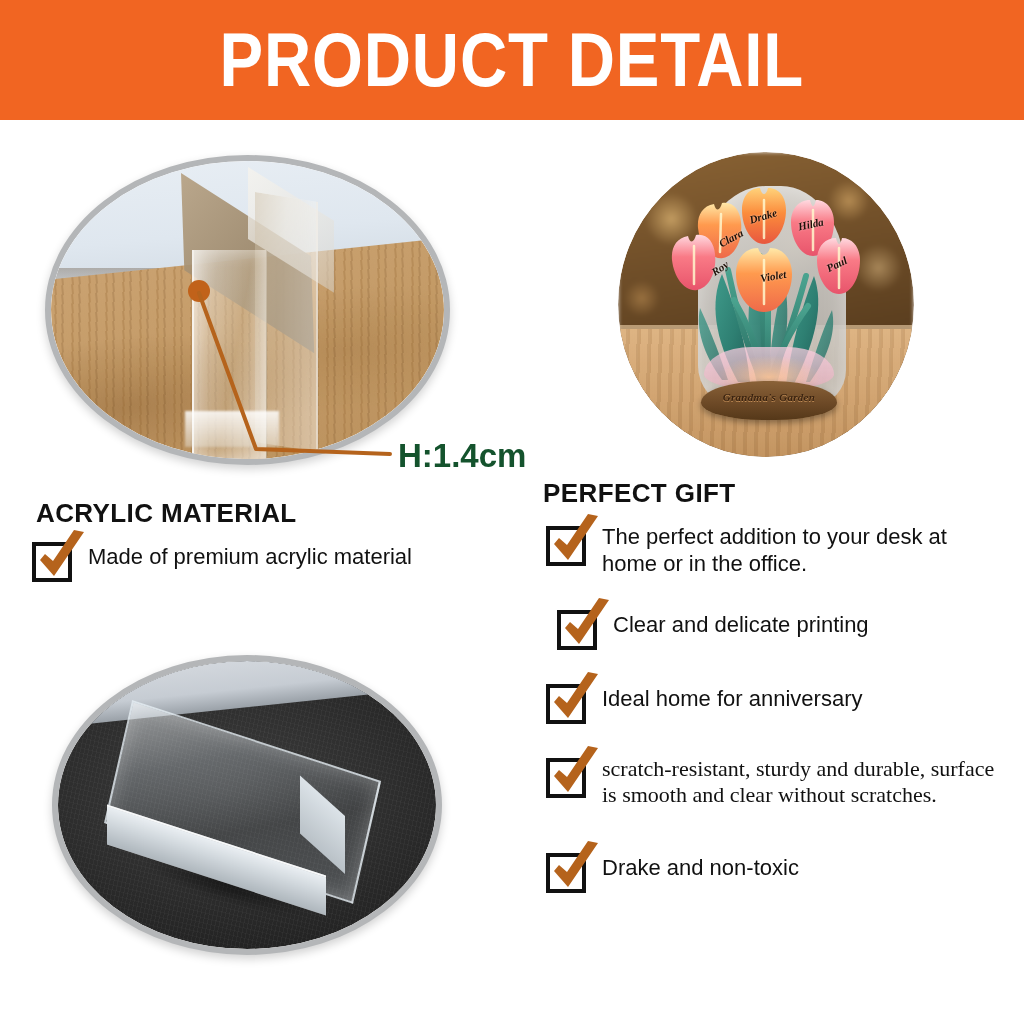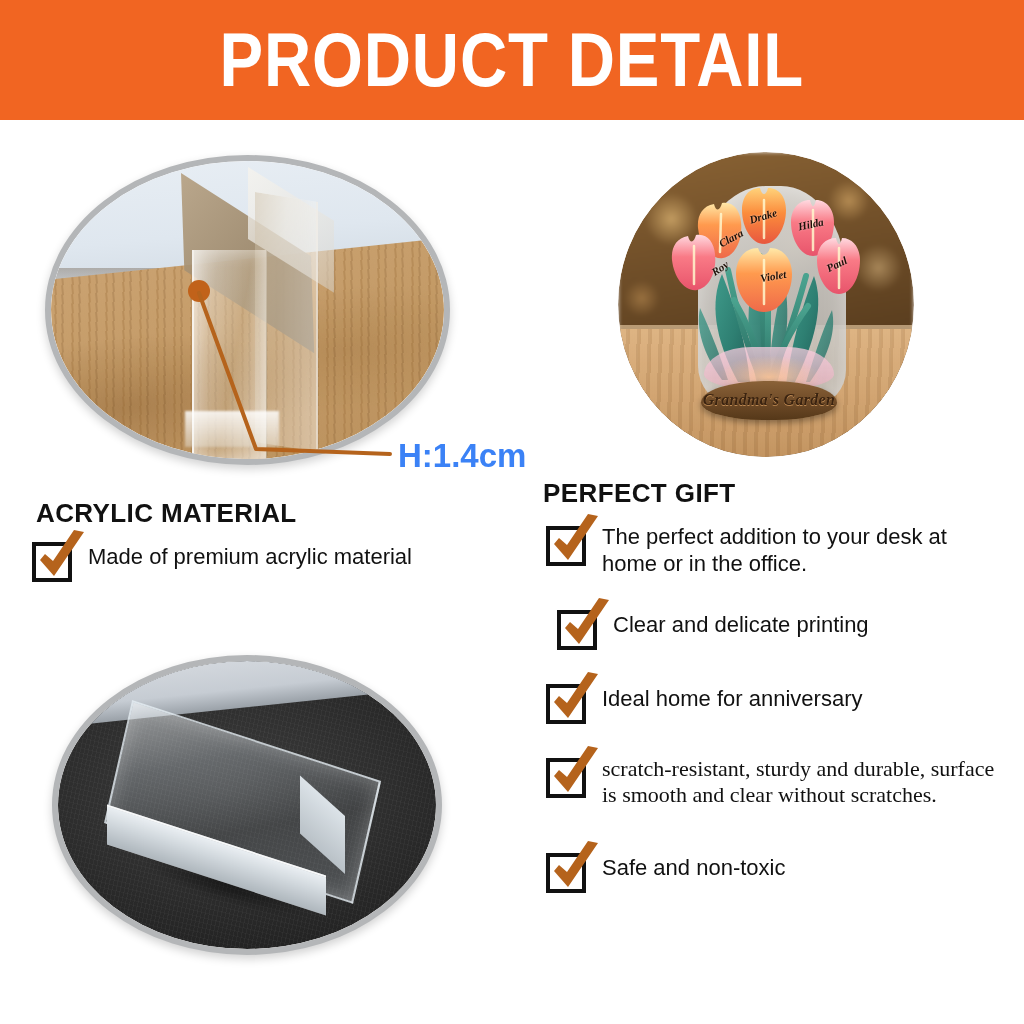--- a/index.html
+++ b/index.html
@@ -135,21 +135,21 @@
   
   .callout-dot {
     position: absolute;
     width: 22px; height: 22px;
     border-radius: 50%;
     background: #c1621a;
   }
   .callout-svg { position: absolute; left: 0; top: 0; overflow: visible; }
   .callout-label {
     position: absolute;
-    color: #3b82f6;
+    color: #14532d;
     font-size: 33px;
     font-weight: bold;
     white-space: nowrap;
     font-family: "Liberation Sans", sans-serif;
   }
 
   
   #photo-tulip .bokeh {
     position: absolute; inset: 0;
     background:
@@ -192,21 +192,21 @@
     background: linear-gradient(180deg, #8a6238 0%, #6e4a27 55%, #553819 100%);
     border-radius: 48% 48% 46% 46% / 55% 55% 45% 45%;
     box-shadow: 0 3px 6px rgba(0,0,0,0.35);
   }
   #photo-tulip .base-text {
     position: absolute;
     left: 0; top: 26%;
     width: 100%;
     text-align: center;
     color: #3a2310;
-    font-size: 16px;
+    font-size: 11px;
     font-style: italic;
     font-weight: bold;
     font-family: "Liberation Serif", serif;
     text-shadow: 0 1px 0 rgba(255,190,120,0.55);
     letter-spacing: 0.3px;
   }
   #photo-tulip .crystals {
     position: absolute;
     left: 29%; bottom: 22%;
     width: 44%; height: 14%;
@@ -505,17 +505,17 @@
       </span>
       <span class="feature-text multi">scratch-resistant, sturdy and durable, surface is smooth and clear without scratches.</span>
     </li>
 
     <li class="feature-item">
       <span class="checkbox">
         <svg class="tick" viewBox="0 0 58 56">
           <path d="M8 30 L22 46 L52 2 L42 0 L21 31 L13 24 Z" fill="#b5631c"></path>
         </svg>
       </span>
-      <span class="feature-text">Safe and non-toxic</span>
+      <span class="feature-text">Drake and non-toxic</span>
     </li>
   </ul>
 
 </div>
 
 </body></html>

